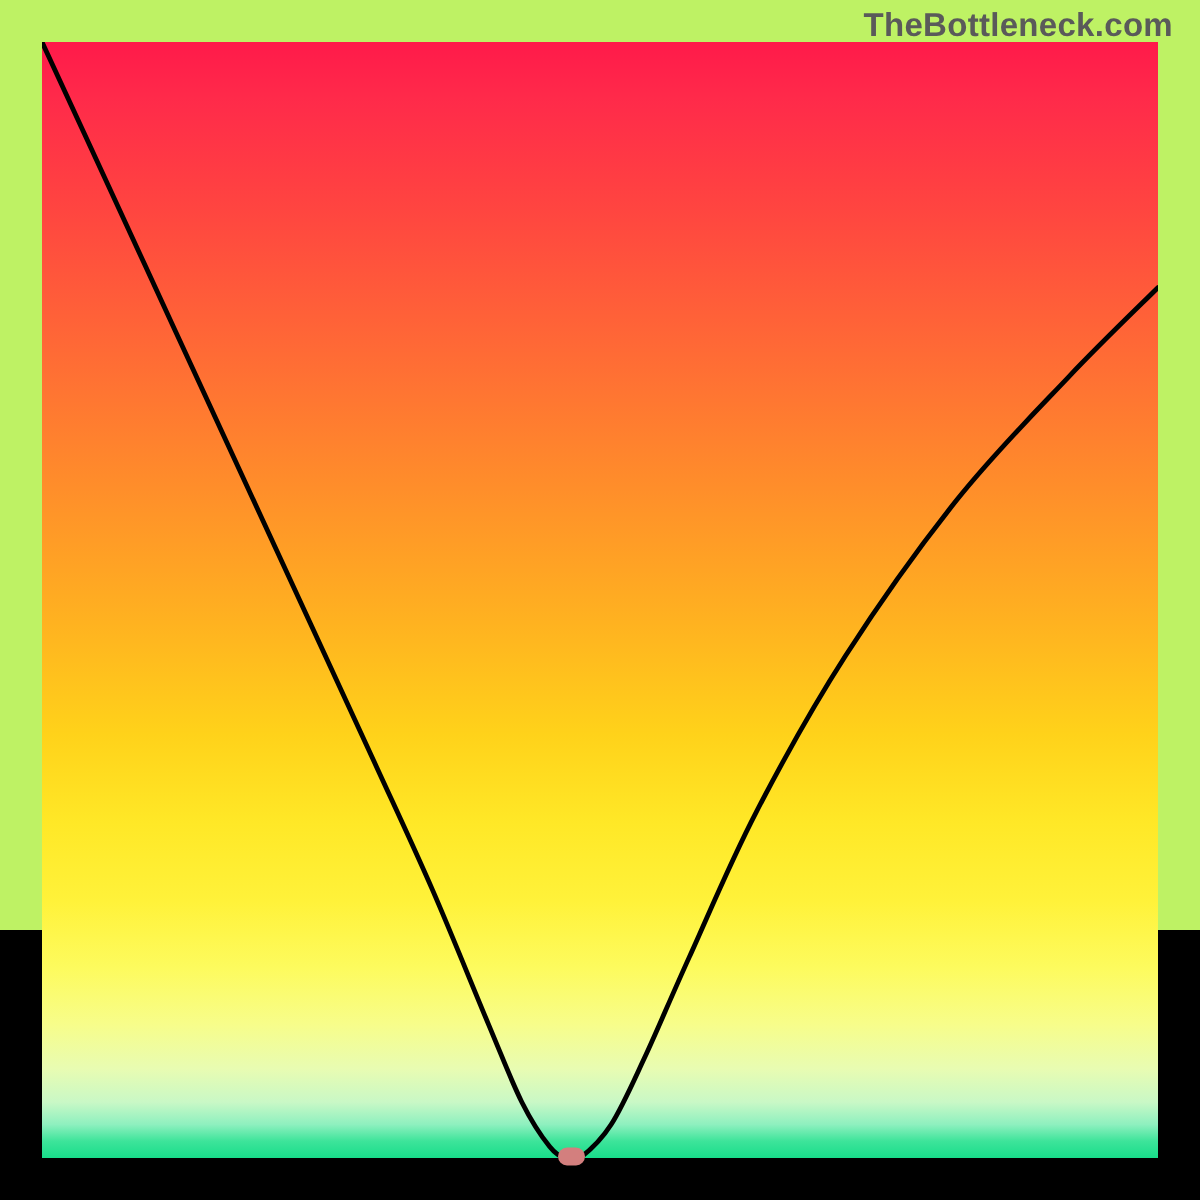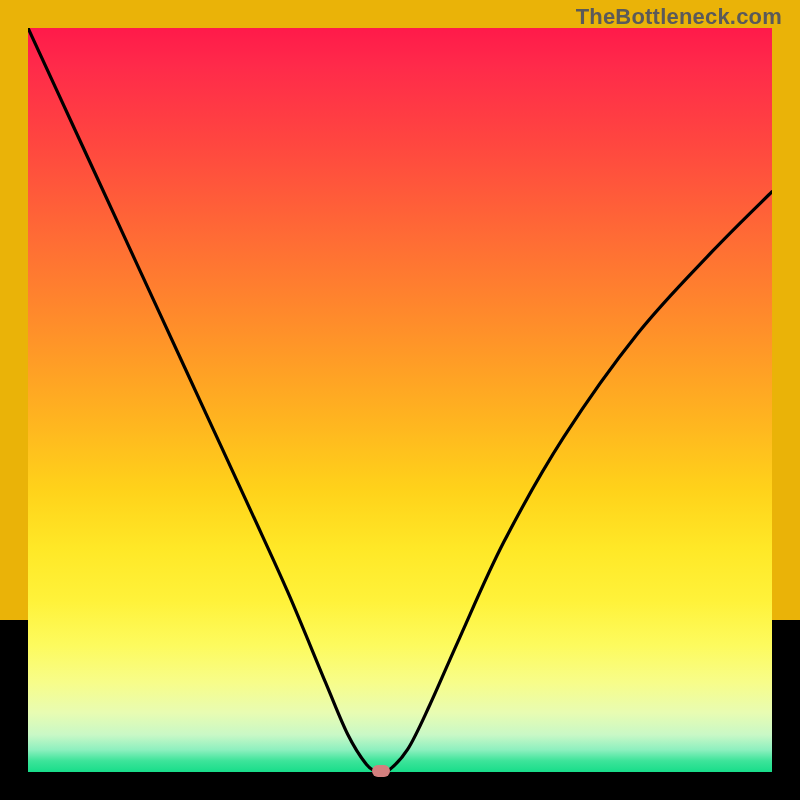--- a/index.html
+++ b/index.html
@@ -1,21 +1,21 @@
 <!DOCTYPE html>
 <html><head>
 <meta charset="utf-8">
 <style>
   * { margin: 0; padding: 0; box-sizing: border-box; }
   html, body { width: 800px; height: 800px; background: #000; overflow: hidden; }
   .frame {
     position: relative;
     width: 800px;
     height: 620px;
-    background: #eab308;
+    background: #bef264;
   }
   .watermark {
     position: absolute;
     top: 4px;
     right: 18px;
     font-family: Arial, Helvetica, sans-serif;
     font-size: 22px;
     font-weight: 600;
     color: #5a5a5a;
     letter-spacing: 0.2px;

